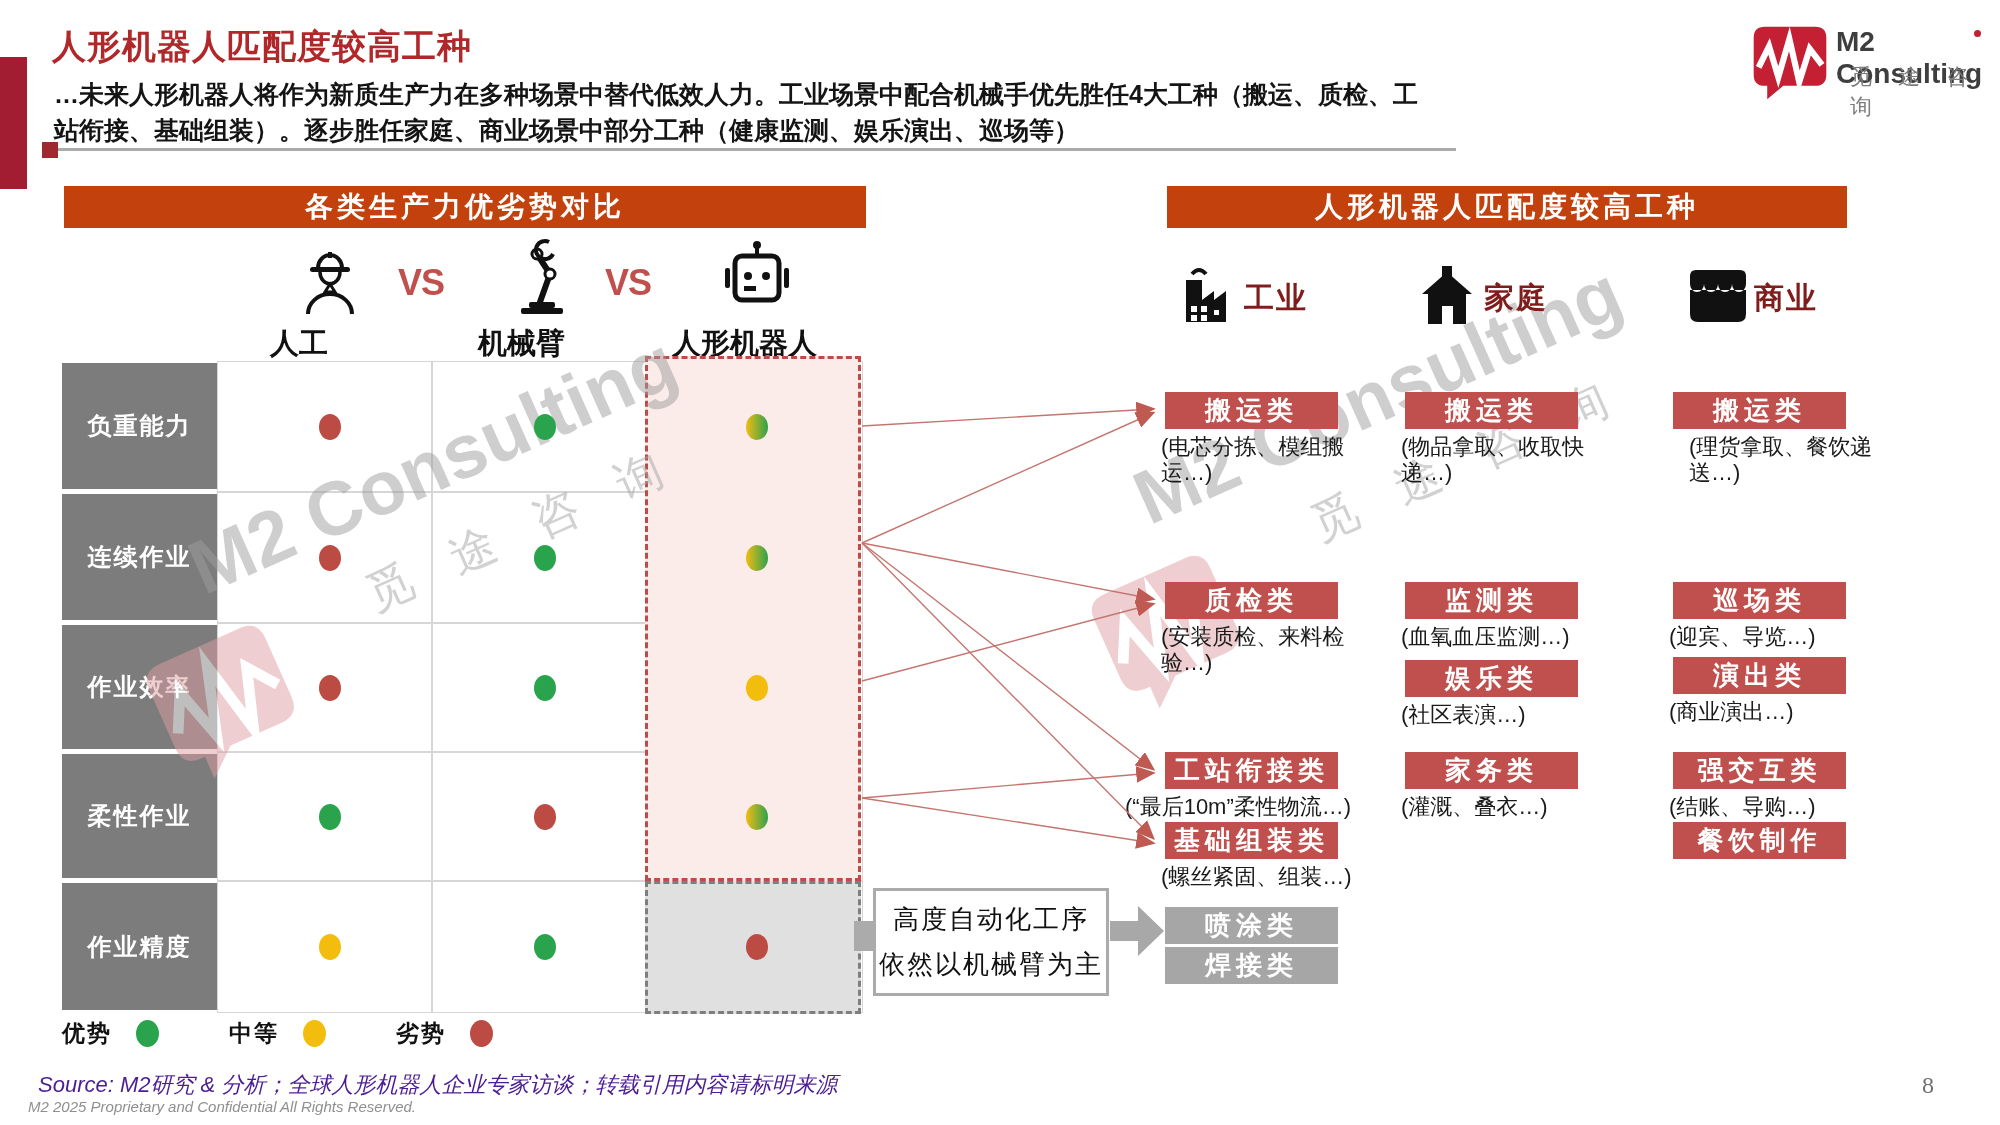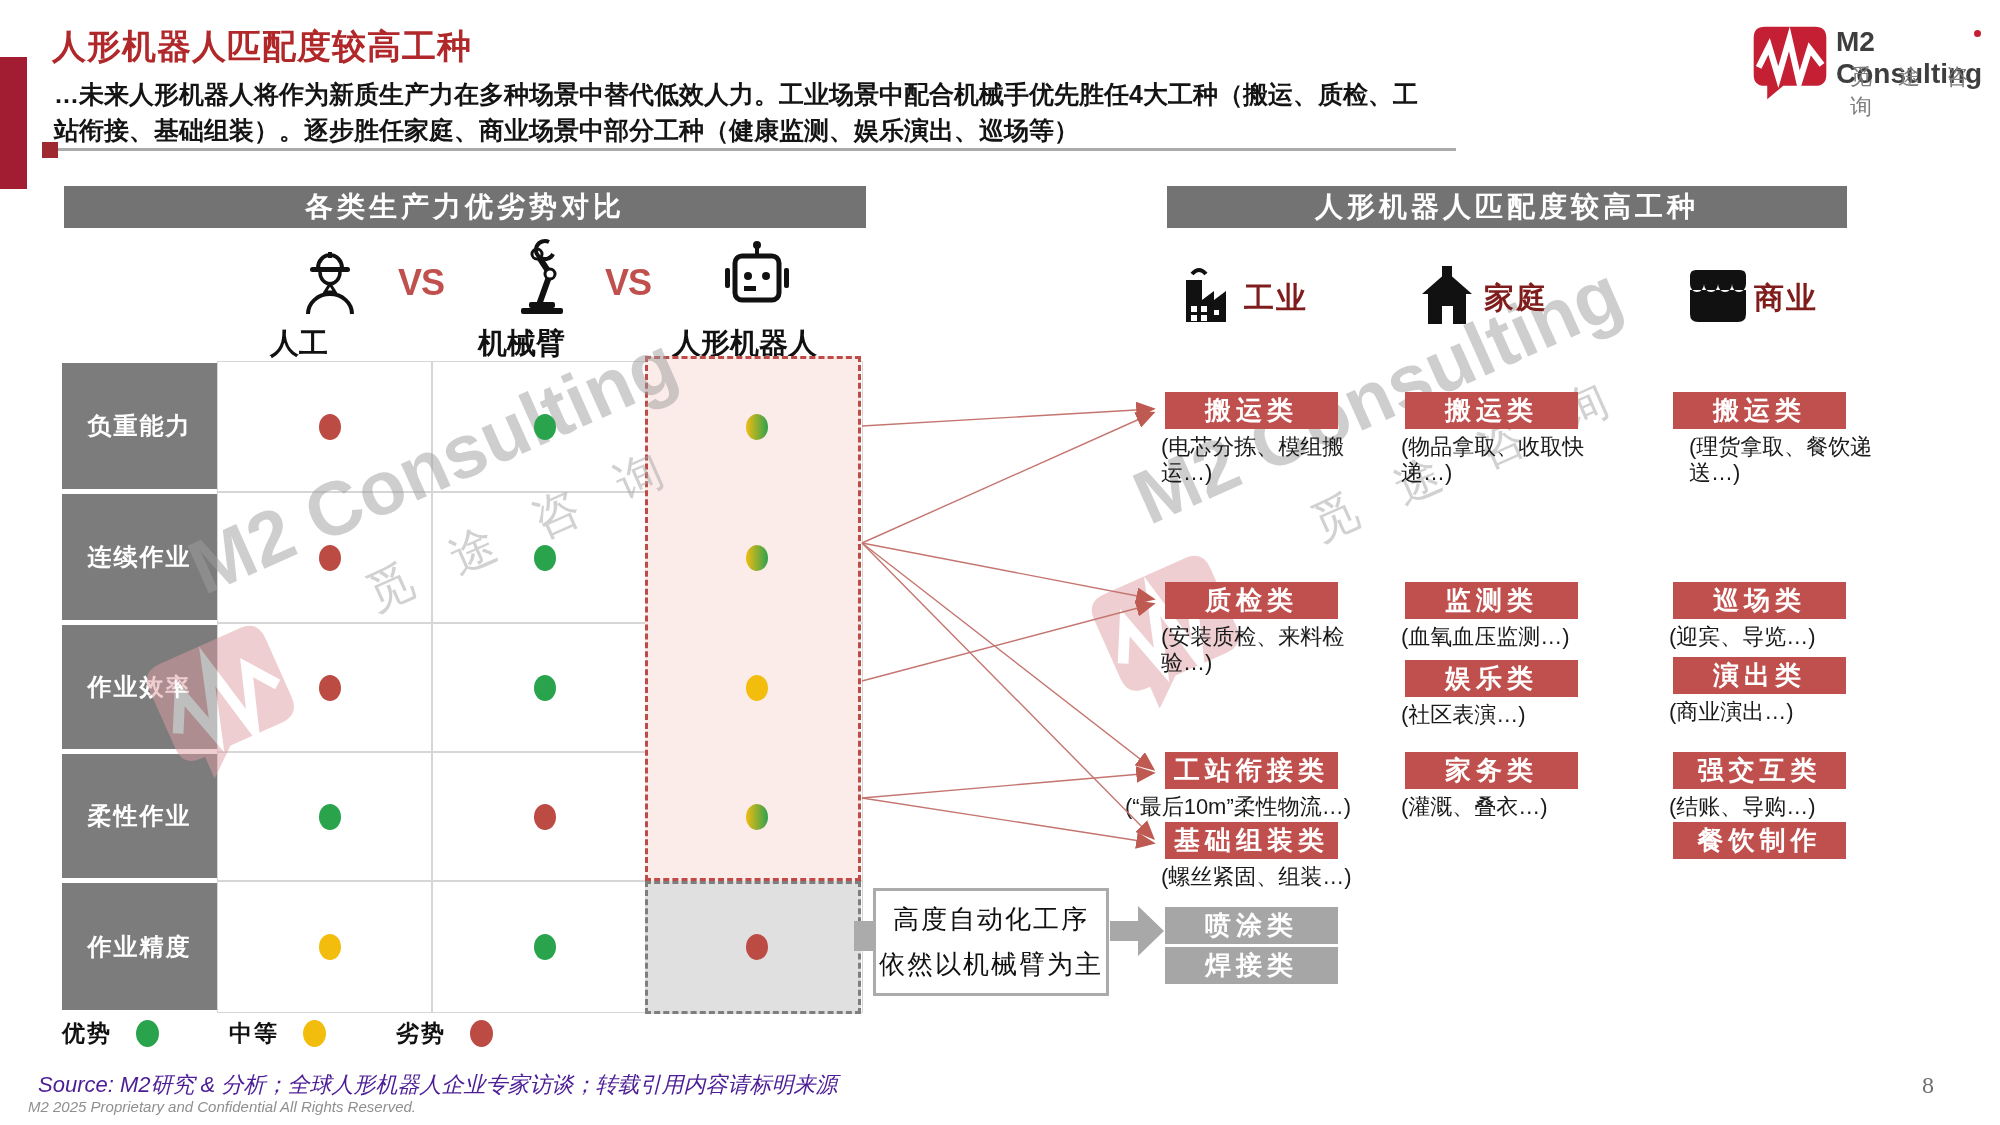--- a/index.html
+++ b/index.html
@@ -11,21 +11,21 @@
   .accent-bar{left:0;top:57px;width:27px;height:132px;background:#A21D31;}
   .page-title{left:52px;top:24px;font-size:34px;font-weight:bold;color:#B1282A;letter-spacing:1px;}
   .subtitle{left:54px;top:76px;width:1680px;font-size:25px;font-weight:bold;line-height:36px;color:#141414;}
   .divider-square{left:42px;top:142px;width:16px;height:16px;background:#9E2A30;}
   .divider-line{left:58px;top:148px;width:1398px;height:3px;background:#ABABAB;}
 
   .logo-wordmark{left:1836px;top:26px;font-size:28px;font-weight:bold;color:#3E3E3E;letter-spacing:0px;}
   .logo-cn{left:1850px;top:62px;font-size:22px;color:#7d7d7d;letter-spacing:10px;}
   .logo-dot{left:1974px;top:30px;width:7px;height:7px;border-radius:50%;background:#C42033;}
 
-  .bar-black{background:#737373;color:#fff;font-weight:bold;font-size:28px;
+  .bar-black{background:#c2410c;color:#fff;font-weight:bold;font-size:28px;
              display:flex;align-items:center;justify-content:center;letter-spacing:4px;}
 
   .col-label{font-size:29px;font-weight:bold;color:#111;}
   .vs{font-size:36px;font-weight:bold;color:#C0504D;font-family:"Liberation Sans",sans-serif;letter-spacing:-1px;}
 
   .rowlab{left:62px;width:155px;background:#7C7C7C;color:#fff;font-weight:bold;
           font-size:24px;display:flex;align-items:center;justify-content:center;letter-spacing:2px;}
   .cell{background:#fff;border:1px solid #D6D6D6;box-sizing:border-box;}
   .pink-overlay{left:645px;top:356px;width:216px;height:525px;background:#FBECEA;
                 border:3px dashed #BE4B48;box-sizing:border-box;}

